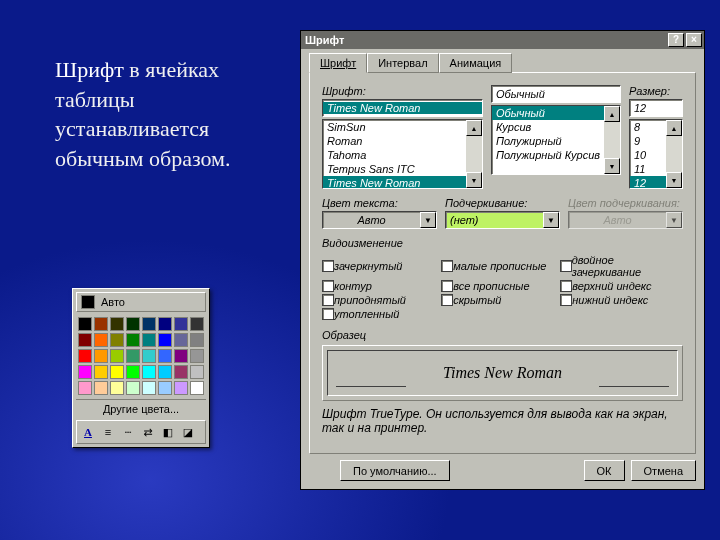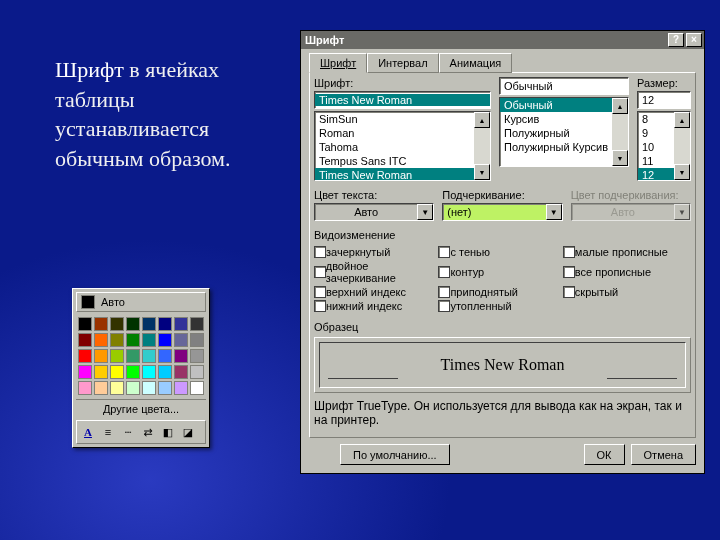--- a/index.html
+++ b/index.html
@@ -62,21 +62,22 @@
     background:#c0c0b8;
     border:1px solid #808078;
     border-top-color:#fff; border-left-color:#fff;
     font-size:11px;
     position:relative;
   }
   .tab.active { border-bottom-color:#c0c0b8; z-index:3;}
   .tab-panel {
     border:1px solid #808078;
     border-top-color:#fff; border-left-color:#fff;
-    padding: 4px;
+    padding: 12px;
+    font-style: italic;
   }
   .row { display:flex; gap:8px; }
   .col { display:flex; flex-direction:column; }
   .lbl { font-size:11px; margin-bottom:2px; }
   .lbl.disabled { color:#808078; }
   .sunken {
     background:#fff;
     border:1px solid #404040;
     border-right-color:#fff; border-bottom-color:#fff;
     box-shadow: inset 1px 1px 0 #808078;
@@ -291,24 +292,20 @@
             <div class="dropbtn">▼</div>
           </div>
         </div>
       </div>
 
       <div class="grp-title">Видоизменение</div>
       <div class="checks">
         <div class="cell">
             <div class="cb"></div>
             <span>зачеркнутый</span>
-          </div>
-        <div class="cell">
-            <div class="cb"></div>
-            <span>с тенью</span>
           </div>
         <div class="cell">
             <div class="cb"></div>
             <span>малые прописные</span>
           </div>
         <div class="cell">
             <div class="cb"></div>
             <span>двойное зачеркивание</span>
           </div>
         <div class="cell">

